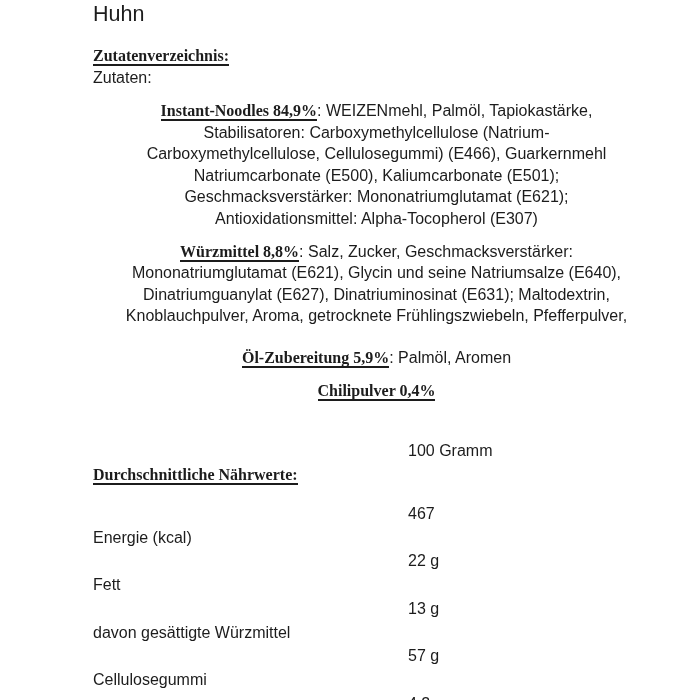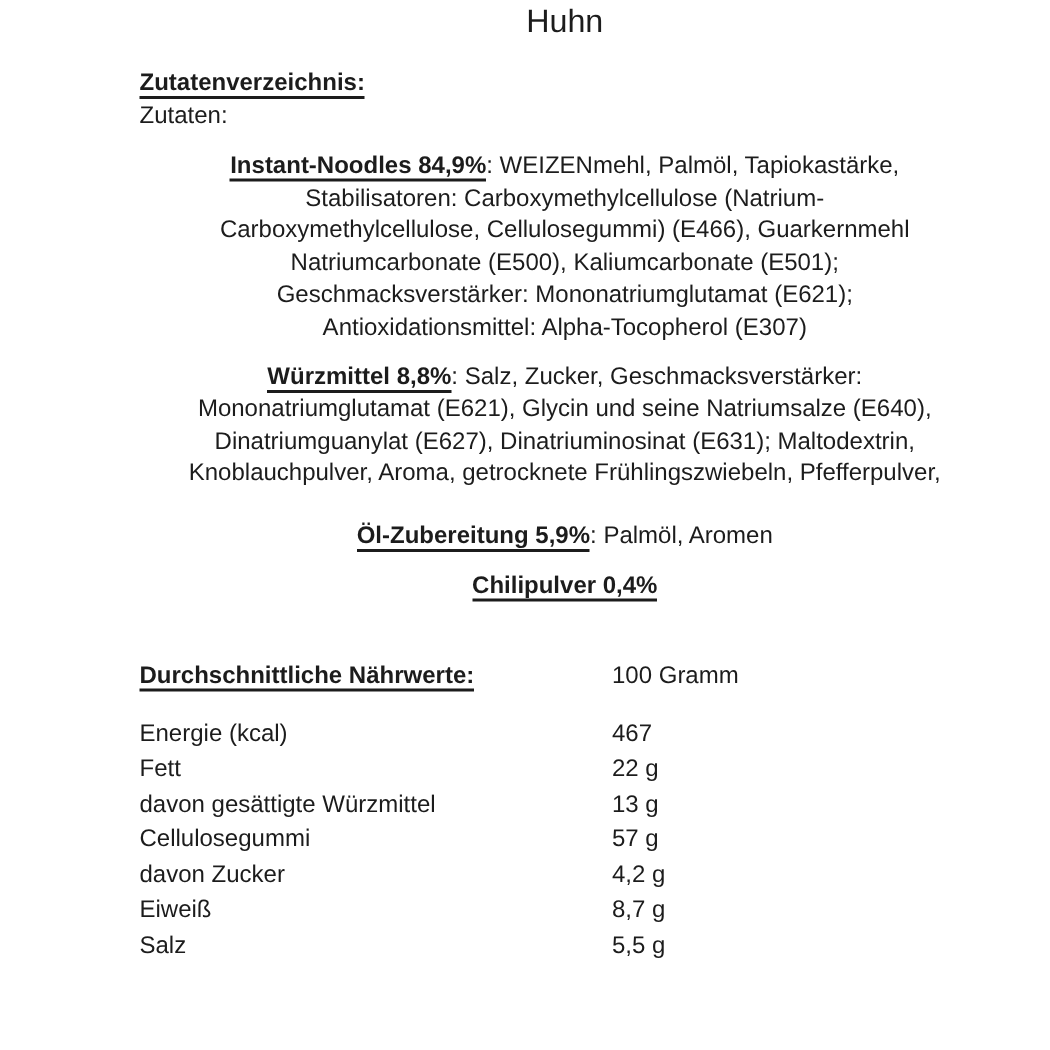--- a/index.html
+++ b/index.html
@@ -16,39 +16,39 @@
     color: #1c1c1c;
   }
   .page {
     padding: 2px 40px 0 93px;
   }
   .doc-title {
     font-size: 21.5px;
     line-height: 24px;
     font-weight: 400;
     margin: 0 0 19px 0;
-    text-align: center;
   }
   .line { line-height: 21.5px; text-align: center; }
   .hd {
     font-weight: 700;
     border-bottom: 2px solid currentColor;
+    font-family: Liberation Serif, serif;
   }
   .ing-heading { line-height: 21.5px; margin: 0; }
   .zutaten { line-height: 21.5px; margin: 0 0 12px 0; }
   .sec-noodles   { margin: 0 0 11.5px 0; }
   .sec-wuerz     { margin: 0 0 20.5px 0; }
   .sec-oel       { margin: 0 0 11.5px 0; }
   .sec-chili     { margin: 0 0 38.5px 0; }
   .nut-header {
     display: flex;
     line-height: 21.5px;
     margin: 0 0 16px 0;
   }
-  .nut-label-col { width: 315px; flex: 0 0 315px; }
+  .nut-label-col { width: 315px; flex: 0 0 315px; margin-top: 24px; }
   .nut-row {
     display: flex;
     line-height: 23.5px;
   }
 </style>
 </head>
 <body>
 
 <div class="page">
 

